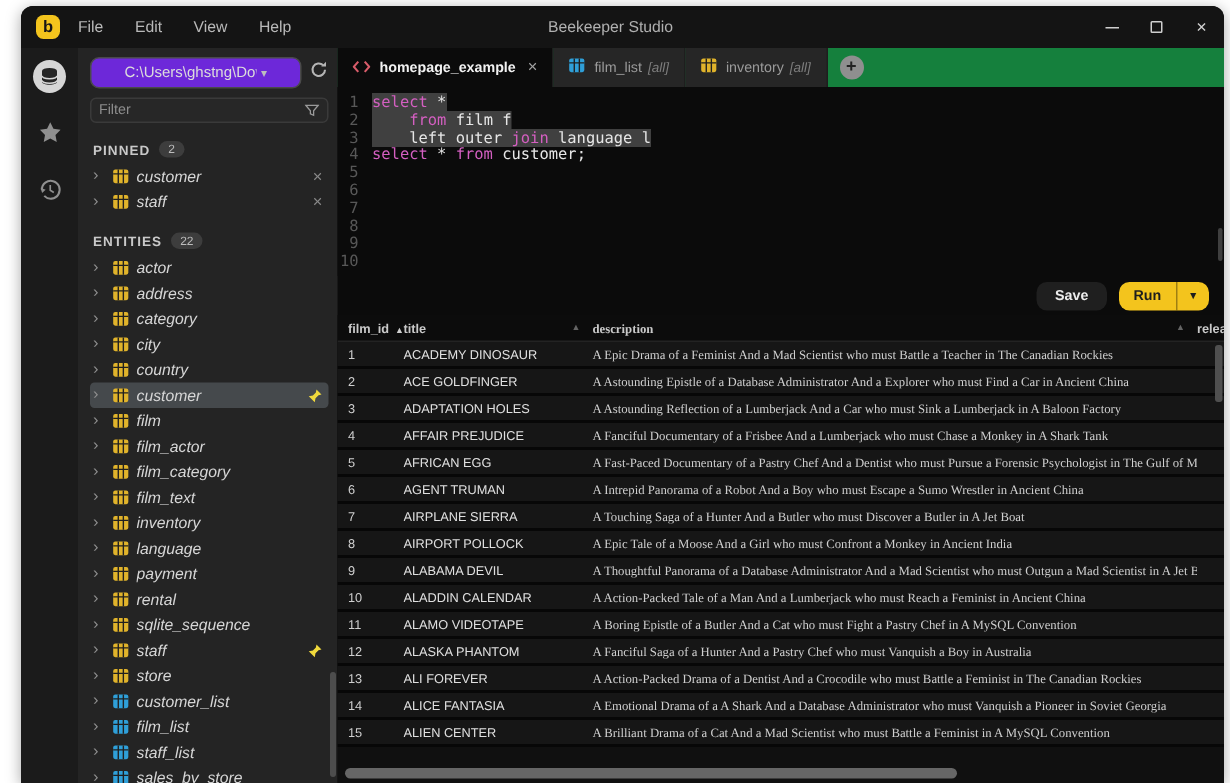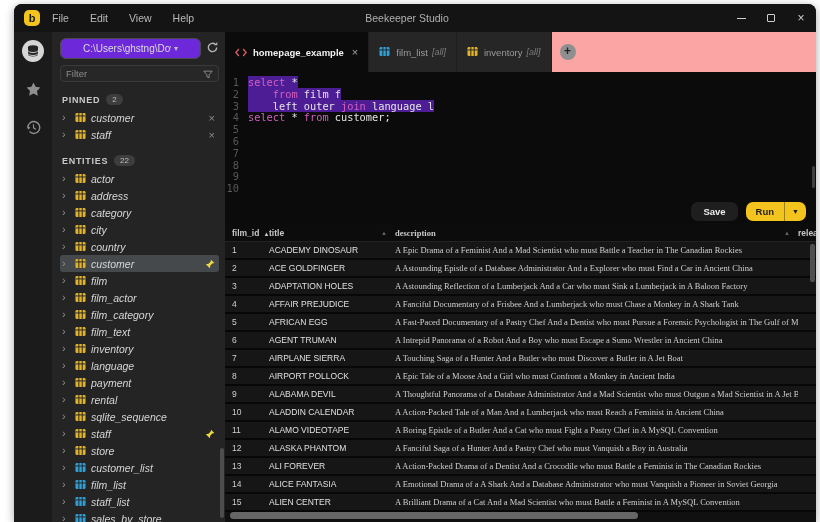--- a/index.html
+++ b/index.html
@@ -45,37 +45,37 @@
   .tree-row.highlight { background:#45494c; }
   .chev { color:#8f8f8f; font-size:11px; line-height:1; width:8px; flex:0 0 auto; }
   .ticon { display:flex; align-items:center; flex:0 0 auto; }
   .tlabel { font-size:10.5px; color:#d6d6d6; white-space:nowrap; overflow:hidden; flex:1;font-style:italic; }
   .unpin { color:#8a8a8a; font-size:11px; flex:0 0 auto; }
   .pin { display:flex; flex:0 0 auto; }
   .side-scroll { position:absolute; right:1px; bottom:4px; width:4px; height:70px; background:#4d4d4d; border-radius:2px; }
 
   
   .main { flex:1; display:flex; flex-direction:column; min-width:0; background:#0b0b0b; }
-  .tabbar { height:40px; background:#fca5a5; display:flex; align-items:stretch; flex:0 0 auto; }
+  .tabbar { height:26px; background:#15803d; display:flex; align-items:stretch; flex:0 0 auto; }
   .tab { display:flex; align-items:center; gap:6px; padding:0 10px; background:#262626; border-right:1px solid #1e1e1e; }
   .tab.active { background:#0b0b0b; }
   .tab-label { font-size:9.5px; color:#9a9a9a; white-space:nowrap; }
   .tab.active .tab-label { color:#f2f2f2; font-weight:bold; }
   .tab-suffix { font-size:9px; font-style:italic; color:#7d7d7d; margin-left:-2px; }
   .tab-close { color:#a5a5a5; font-size:11px; margin-left:2px; }
   .tab-add { width:16px; height:16px; border-radius:50%; background:#8f8f8f; color:#222; font-size:12px; line-height:15px;
     text-align:center; align-self:center; margin-left:8px; font-weight:bold; }
 
   
   .editor { height:126px; background:#0b0b0b; display:flex; padding-top:5px; position:relative; flex:0 0 auto;
     font-family:"DejaVu Sans Mono", monospace; font-size:10.3px; }
   .gutter { width:17px; text-align:right; padding-right:3px; color:#585858; flex:0 0 auto; }
   .gutter div, .code-line { height:11.8px; line-height:11.8px; white-space:pre; }
   .code { flex:1; padding-left:6px; color:#e6e6e6; min-width:0; }
-  .code .sel { background:#4c1d95; }
+  .code .sel { background:#404040; }
   .tok-kw { color:#d45fc1; }
   .tok-id { color:#66a9c9; }
   .tok-pl { color:#e6e6e6; }
   .editor-scroll { position:absolute; right:1px; bottom:10px; width:3px; height:22px; background:#3f3f3f; border-radius:2px; }
 
   
   .actionbar { height:26px; background:#0b0b0b; display:flex; align-items:center; justify-content:flex-end;
     gap:8px; padding-right:10px; flex:0 0 auto; }
   .btn-save { background:#1f1f1f; color:#ededed; font-size:9.5px; font-weight:bold; border-radius:7px; padding:4px 12px; }
   .btn-run { background:#f3c41d; color:#1d1d1d; font-size:9.5px; font-weight:bold; border-radius:7px;

